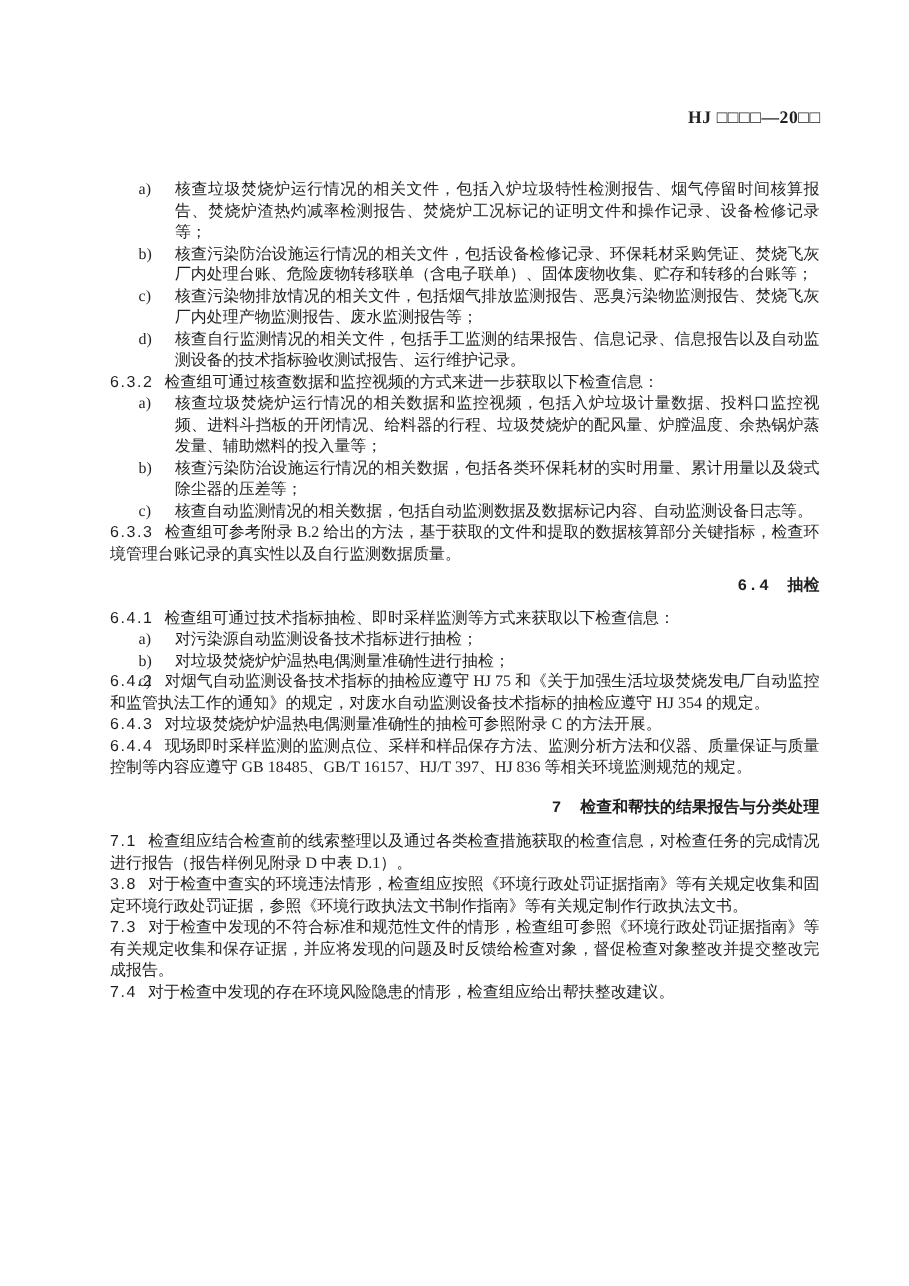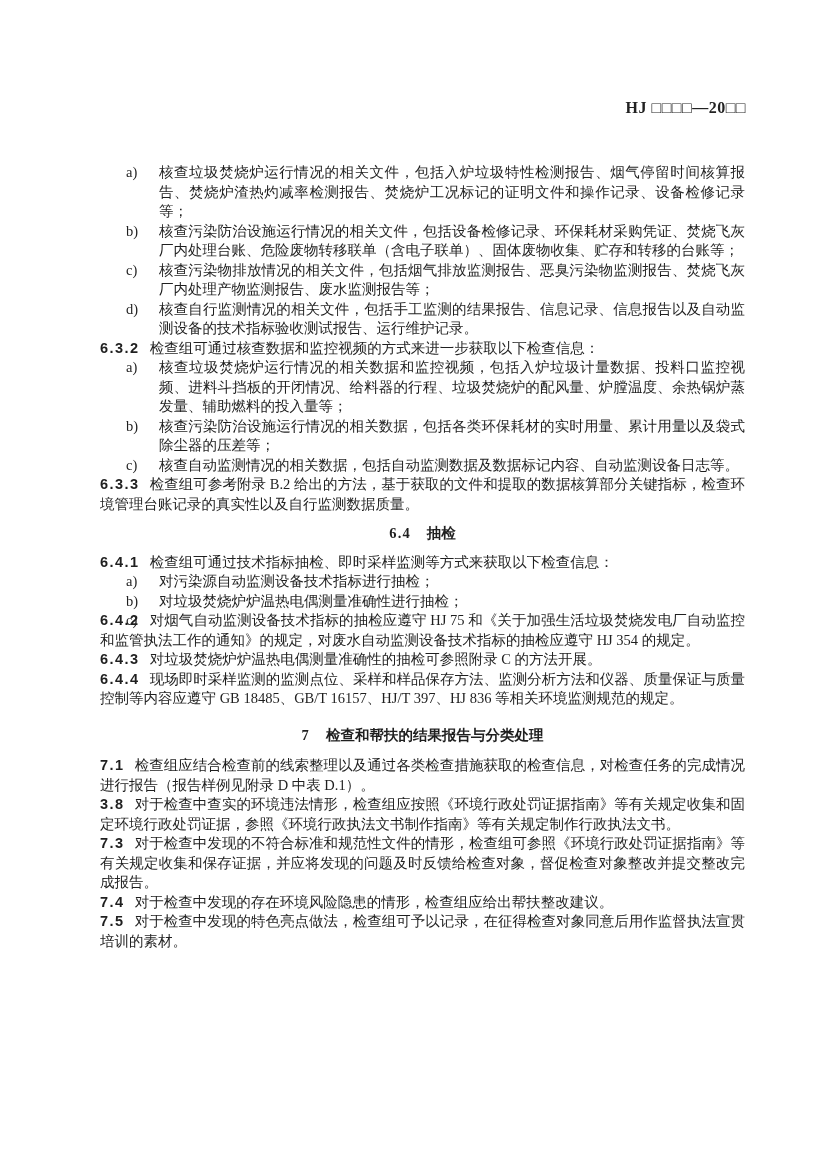--- a/index.html
+++ b/index.html
@@ -36,29 +36,29 @@
     padding-left: 59px;
   }
   .li .marker {
     position: absolute;
     left: 26px;
     top: 0;
   }
   .clause { margin: 0; }
   .cnum {
     font-family: "Liberation Sans", "DejaVu Sans", sans-serif;
-    font-weight: bold;
+    font-weight: normal;
     letter-spacing: 0.1em;
     margin-right: 0.7em;
     white-space: nowrap;
   }
   .heading {
-    font-family: Liberation Serif, serif;
+    font-family: Liberation Mono, monospace;
     font-weight: bold;
-    text-align: center;
+    text-align: right;
   }
   .heading .hnum { margin-right: 1.1em; letter-spacing: 0.08em; }
   .h64 { margin: 10px 0 9px 0; }
   .h7  { margin: 17px 0 11px 0; }
   .page-number {
     position: absolute;
     top: 1072px;
     left: 0;
     width: 100%;
     text-align: center;
@@ -141,19 +141,18 @@
     <div class="heading h7"><span class="hnum">7</span><span>检查和帮扶的结果报告与分类处理</span></div>
 
     <p class="clause"><span class="cnum">7.1</span><span>检查组应结合检查前的线索整理以及通过各类检查措施获取的检查信息，对检查任务的完成情况进行报告（报告样例见附录 D 中表 D.1）。</span></p>
 
     <p class="clause"><span class="cnum">3.8</span><span>对于检查中查实的环境违法情形，检查组应按照《环境行政处罚证据指南》等有关规定收集和固定环境行政处罚证据，参照《环境行政执法文书制作指南》等有关规定制作行政执法文书。</span></p>
 
     <p class="clause"><span class="cnum">7.3</span><span>对于检查中发现的不符合标准和规范性文件的情形，检查组可参照《环境行政处罚证据指南》等有关规定收集和保存证据，并应将发现的问题及时反馈给检查对象，督促检查对象整改并提交整改完成报告。</span></p>
 
     <p class="clause"><span class="cnum">7.4</span><span>对于检查中发现的存在环境风险隐患的情形，检查组应给出帮扶整改建议。</span></p>
 
-    <p class="clause"><span class="cnum">7.5</span><span>对于检查中发现的特色亮点做法，检查组可予以记录，在征得检查对象同意后用作监督执法宣贯培训的素材。</span></p>
 
   </div>
 
   <div class="page-number">5</div>
 
 </div>
 
 </body></html>

